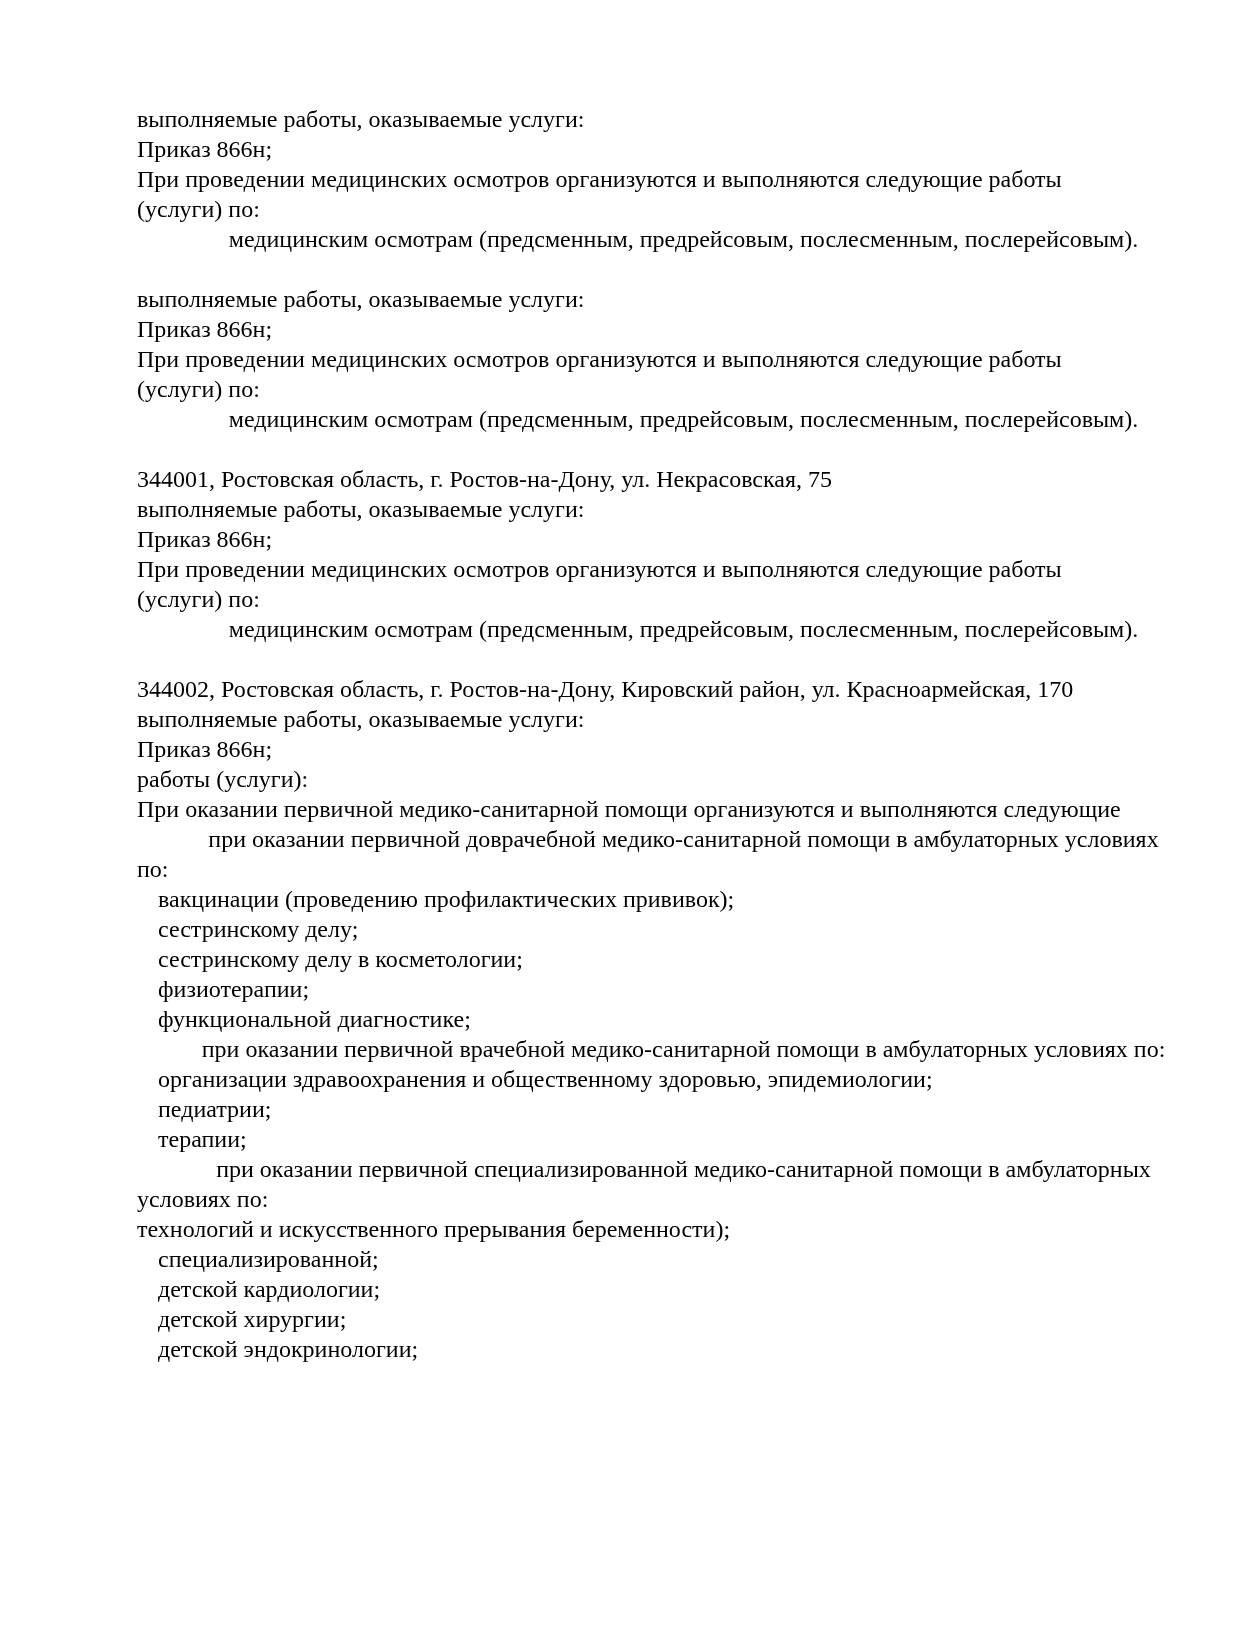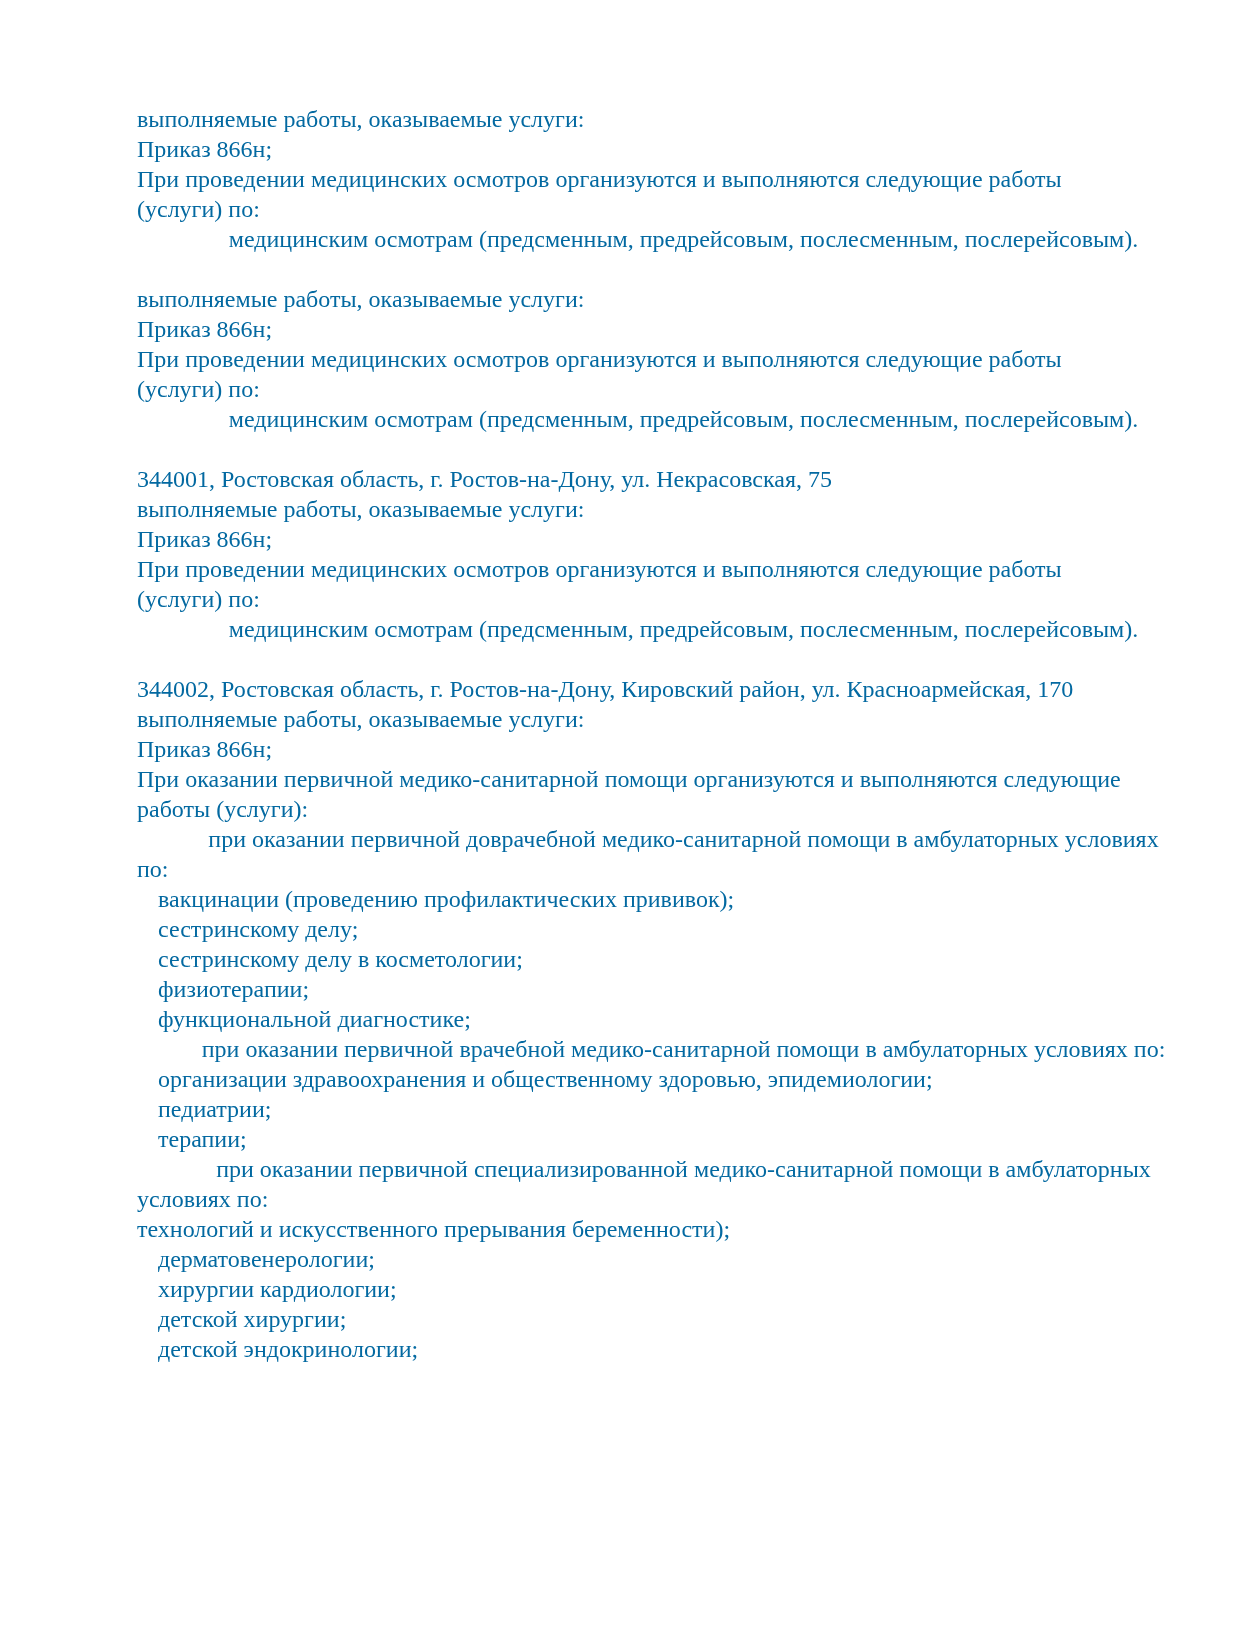--- a/index.html
+++ b/index.html
@@ -7,21 +7,21 @@
     padding: 0;
     background: #ffffff;
   }
   .page {
     position: relative;
     width: 1240px;
     height: 1650px;
     background: #ffffff;
     overflow: hidden;
     font-family: "Liberation Serif", "DejaVu Serif", serif;
-    color: #0369a1;
+    color: #000000;
   }
   .doc-text {
     position: absolute;
     left: 137px;
     top: 104px;
     right: 20px;
     font-size: 24px;
     line-height: 30px;
   }
   .block {
@@ -62,35 +62,35 @@
         <div class="line indent-0">выполняемые работы, оказываемые услуги:</div>
         <div class="line indent-0">Приказ 866н;</div>
         <div class="line indent-0">При проведении медицинских осмотров организуются и выполняются следующие работы</div>
         <div class="line indent-0">(услуги) по:</div>
         <div class="line indent-1">медицинским осмотрам (предсменным, предрейсовым, послесменным, послерейсовым).</div>
       </div>
       <div class="block">
         <div class="line indent-0">344002, Ростовская область, г. Ростов-на-Дону, Кировский район, ул. Красноармейская, 170</div>
         <div class="line indent-0">выполняемые работы, оказываемые услуги:</div>
         <div class="line indent-0">Приказ 866н;</div>
+        <div class="line indent-0">работы (услуги):</div>
         <div class="line indent-0">При оказании первичной медико-санитарной помощи организуются и выполняются следующие</div>
-        <div class="line indent-0">работы (услуги):</div>
         <div class="line indent-1">при оказании первичной доврачебной медико-санитарной помощи в амбулаторных условиях</div>
         <div class="line indent-0">по:</div>
         <div class="line indent-2">вакцинации (проведению профилактических прививок);</div>
         <div class="line indent-2">сестринскому делу;</div>
         <div class="line indent-2">сестринскому делу в косметологии;</div>
         <div class="line indent-2">физиотерапии;</div>
         <div class="line indent-2">функциональной диагностике;</div>
         <div class="line indent-1">при оказании первичной врачебной медико-санитарной помощи в амбулаторных условиях по:</div>
         <div class="line indent-2">организации здравоохранения и общественному здоровью, эпидемиологии;</div>
         <div class="line indent-2">педиатрии;</div>
         <div class="line indent-2">терапии;</div>
         <div class="line indent-1">при оказании первичной специализированной медико-санитарной помощи в амбулаторных</div>
         <div class="line indent-0">условиях по:</div>
         <div class="line indent-0">технологий и искусственного прерывания беременности);</div>
-        <div class="line indent-2">дерматовенерологии;</div>
-        <div class="line indent-2">хирургии кардиологии;</div>
+        <div class="line indent-2">специализированной;</div>
+        <div class="line indent-2">детской кардиологии;</div>
         <div class="line indent-2">детской хирургии;</div>
         <div class="line indent-2">детской эндокринологии;</div>
       </div>
     </div>
 </div>
 
 </body></html>

